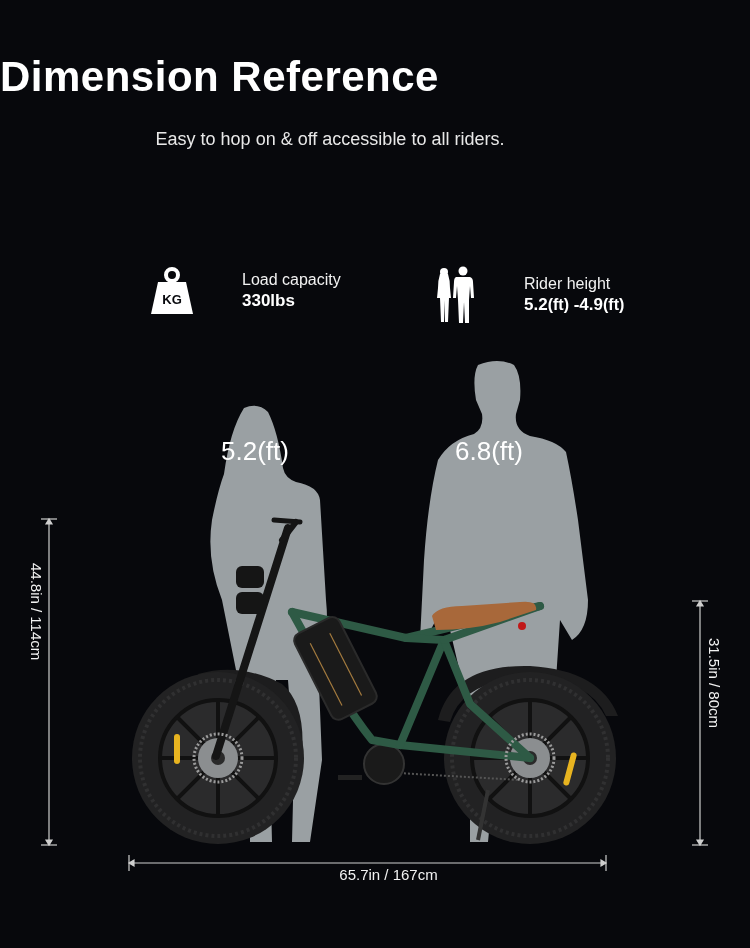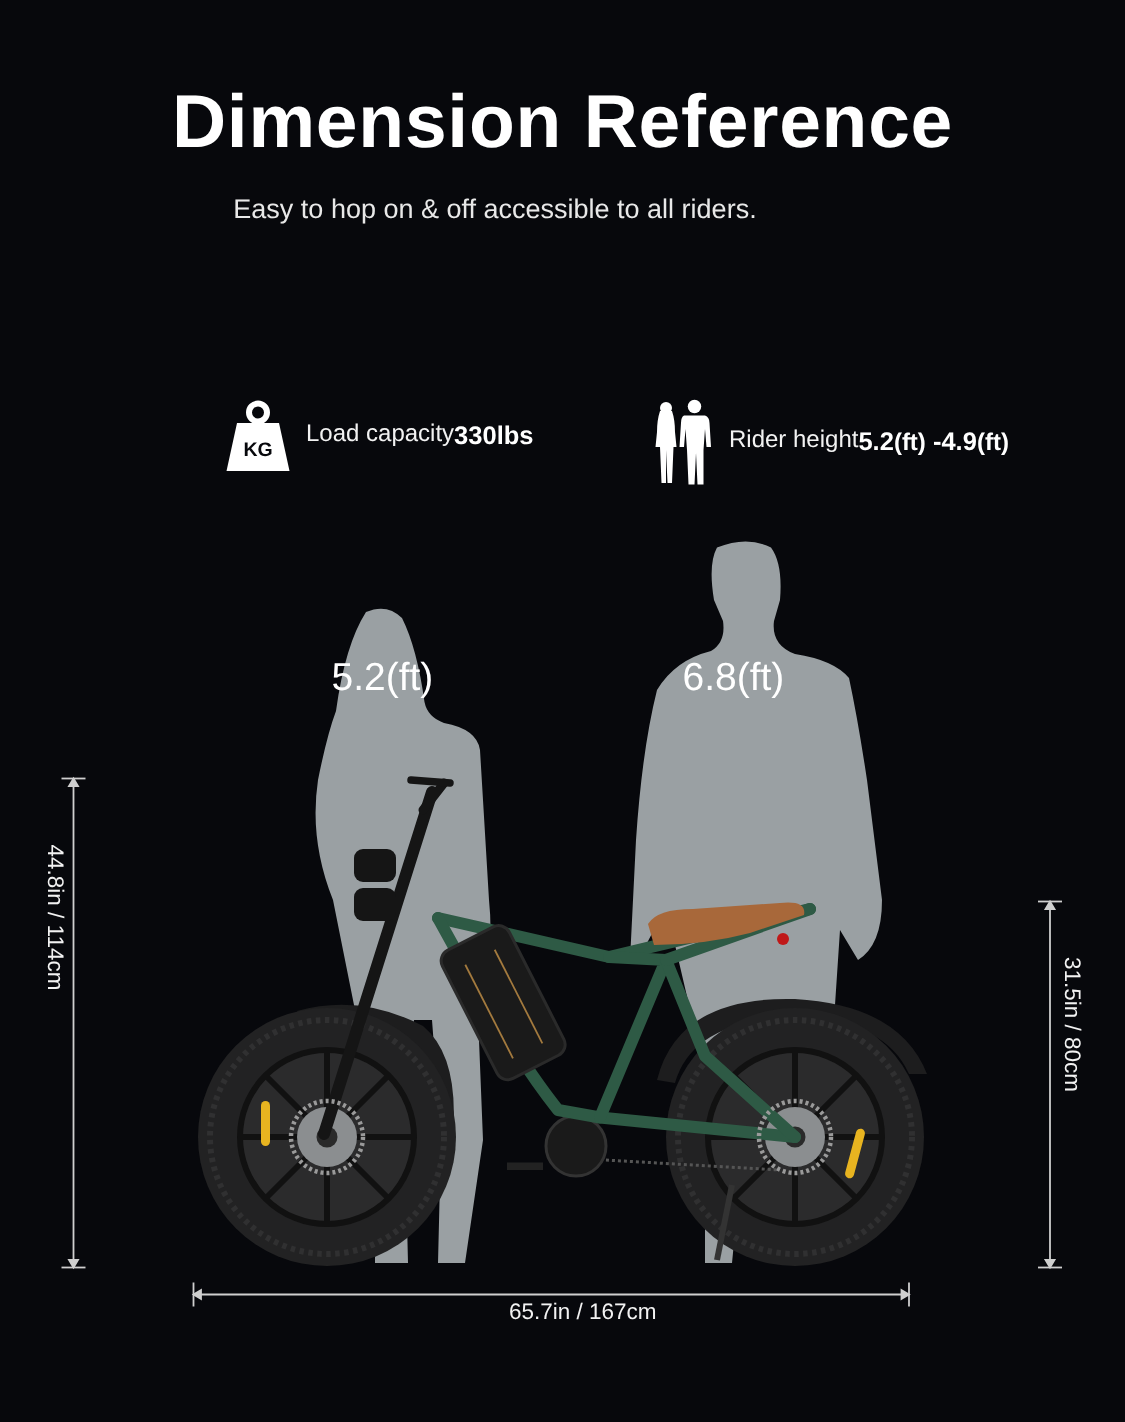--- a/index.html
+++ b/index.html
@@ -5,29 +5,29 @@
   html, body { margin:0; padding:0; }
   body {
     width:750px; height:948px; overflow:hidden;
     background:#07080c;
     font-family:"Liberation Sans", "DejaVu Sans", sans-serif;
     color:#fff;
     position:relative;
   }
   .abs { position:absolute; }
   .title {
-    left:0; width:750px; top:56px; text-align:center;
-    font-size:50px; font-weight:bold; letter-spacing:0.5px; line-height:1;
+    left:0; width:750px; top:56px; 
+    font-size:42px; font-weight:bold; letter-spacing:0.5px; line-height:1;
   }
   .subtitle {
     left:0; width:660px; top:130px; text-align:center;
     font-size:18px; color:#e8e8e8; line-height:1;
   }
   .spec { top:266px; display:flex; align-items:center; gap:10px; }
-  .spec .txt { display:flex; flex-direction:row; }
+  .spec .txt { display:flex; flex-direction:column;margin-left:38px; }
   .spec .lbl { font-size:16px; color:#f2f2f2; line-height:20px; }
   .spec .val { font-size:17px; font-weight:bold; line-height:22px; }
   .spec .val small { font-size:16px; font-weight:bold; }
   .stage { left:0; top:0; width:750px; height:948px; }
   .height-label { font-size:26px; color:#ffffff; line-height:1; }
   .dim-text { font-size:15px; color:#f2f2f2; white-space:nowrap; line-height:1; }
   .vert { transform-origin:left top; transform:rotate(90deg); }
 </style>
 </head>
 <body>

